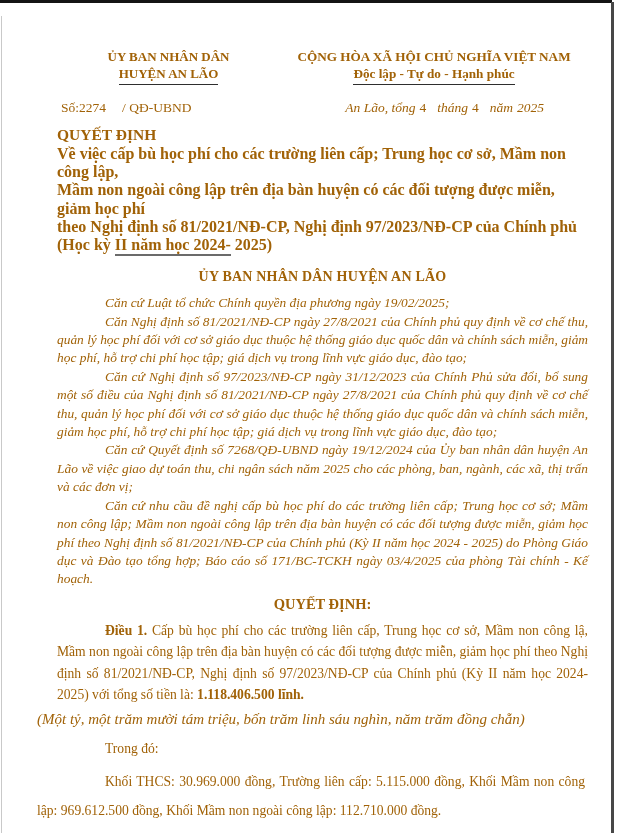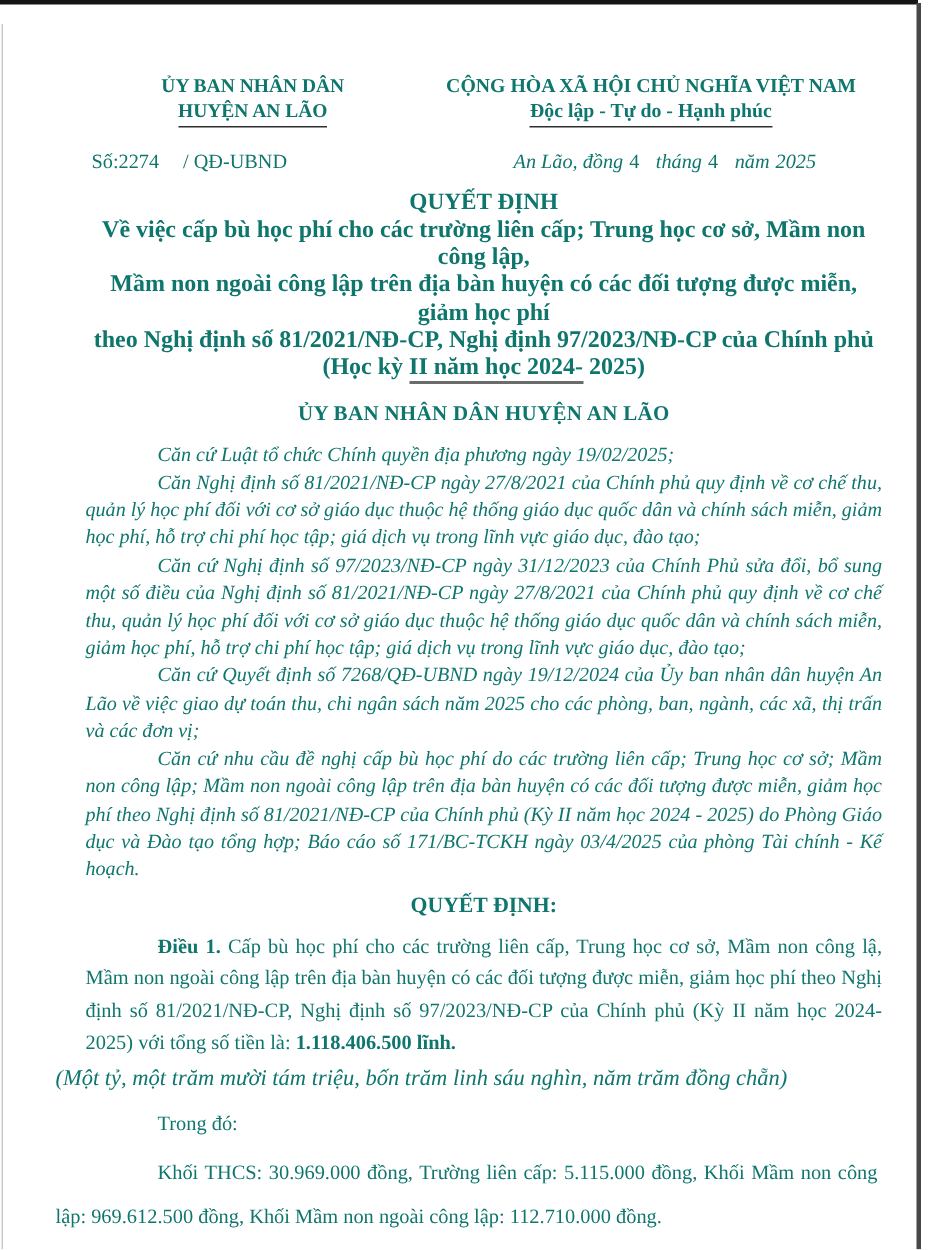--- a/index.html
+++ b/index.html
@@ -1,18 +1,18 @@
 <!DOCTYPE html>
 <html><head>
 <meta charset="utf-8">
 <style>
   html,body{margin:0;padding:0;background:#ffffff;}
   .sheet{
     position:relative;width:619px;height:833px;background:#ffffff;overflow:hidden;
-    font-family:"Liberation Serif","DejaVu Serif",serif;color:#0f766e;
+    font-family:"Liberation Serif","DejaVu Serif",serif;color:#a16207;
     -webkit-font-smoothing:antialiased;
   }
   
   .scan-top{position:absolute;top:0;left:0;width:612px;height:3px;background:#141414;}
   .scan-right{position:absolute;top:2px;bottom:0;left:611px;width:3px;background:#474747;}
   .scan-left{position:absolute;top:16px;bottom:0;left:1px;width:1px;background:#c9c9c9;}
 
   .page{position:absolute;top:48px;left:57px;width:531px;}
 
   
@@ -22,21 +22,21 @@
   .u-dark{display:inline-block;border-bottom:1.5px solid #2e2e2e;padding-bottom:2px;}
 
   .num-row{display:flex;justify-content:space-between;margin-top:15px;font-size:13.5px;}
   .doc-no{padding-left:4px;}
   .doc-no .no-val{margin-right:16px;}
   .date-line{font-style:italic;margin-right:44px;}
   .fill-num{font-style:normal;margin:0 11px 0 4px;}
   .fill-year{margin-left:4px;}
 
   
-  .title-block{text-align:center;margin-top:9px;}
+  .title-block{margin-top:9px;}
   .title-main{font-weight:bold;font-size:15.5px;line-height:20px;}
   .title-sub{font-weight:bold;font-size:16px;line-height:18.2px;}
   .u-gray{border-bottom:2px solid #6b6b6b;padding-bottom:1px;}
 
   .authority{9px;text-align:center;font-weight:bold;font-size:14px;margin-top:15px;margin-bottom:9px;letter-spacing:.2px;}
 
   
   .recital{margin:0;font-style:italic;font-size:13.4px;line-height:18.4px;
     text-align:justify;text-indent:48px;}
 
@@ -68,21 +68,21 @@
         <div>CỘNG HÒA XÃ HỘI CHỦ NGHĨA VIỆT NAM</div>
         <div><span class="u-dark">Độc lập - Tự do - Hạnh phúc</span></div>
       </div>
     </div>
 
     <div class="num-row">
       <div class="doc-no">
         <span>Số:</span><span class="no-val">2274</span><span>/ QĐ-UBND</span>
       </div>
       <div class="date-line">
-        <span>An Lão, đồng</span><span class="fill-num">4</span><span>tháng</span><span class="fill-num">4</span><span>năm</span><span class="fill-year">2025</span>
+        <span>An Lão, tổng</span><span class="fill-num">4</span><span>tháng</span><span class="fill-num">4</span><span>năm</span><span class="fill-year">2025</span>
       </div>
     </div>
 
     <div class="title-block">
       <div class="title-main">QUYẾT ĐỊNH</div>
       <div class="title-sub">Về việc cấp bù học phí cho các trường liên cấp; Trung học cơ sở, Mầm non công lập,</div>
       <div class="title-sub">Mầm non ngoài công lập trên địa bàn huyện có các đối tượng được miễn, giảm học phí</div>
       <div class="title-sub">theo Nghị định số 81/2021/NĐ-CP, Nghị định 97/2023/NĐ-CP của Chính phủ</div>
       <div class="title-sub"><span>(Học kỳ </span><span class="u-gray">II năm học 2024-</span><span> 2025)</span></div>
     </div>

